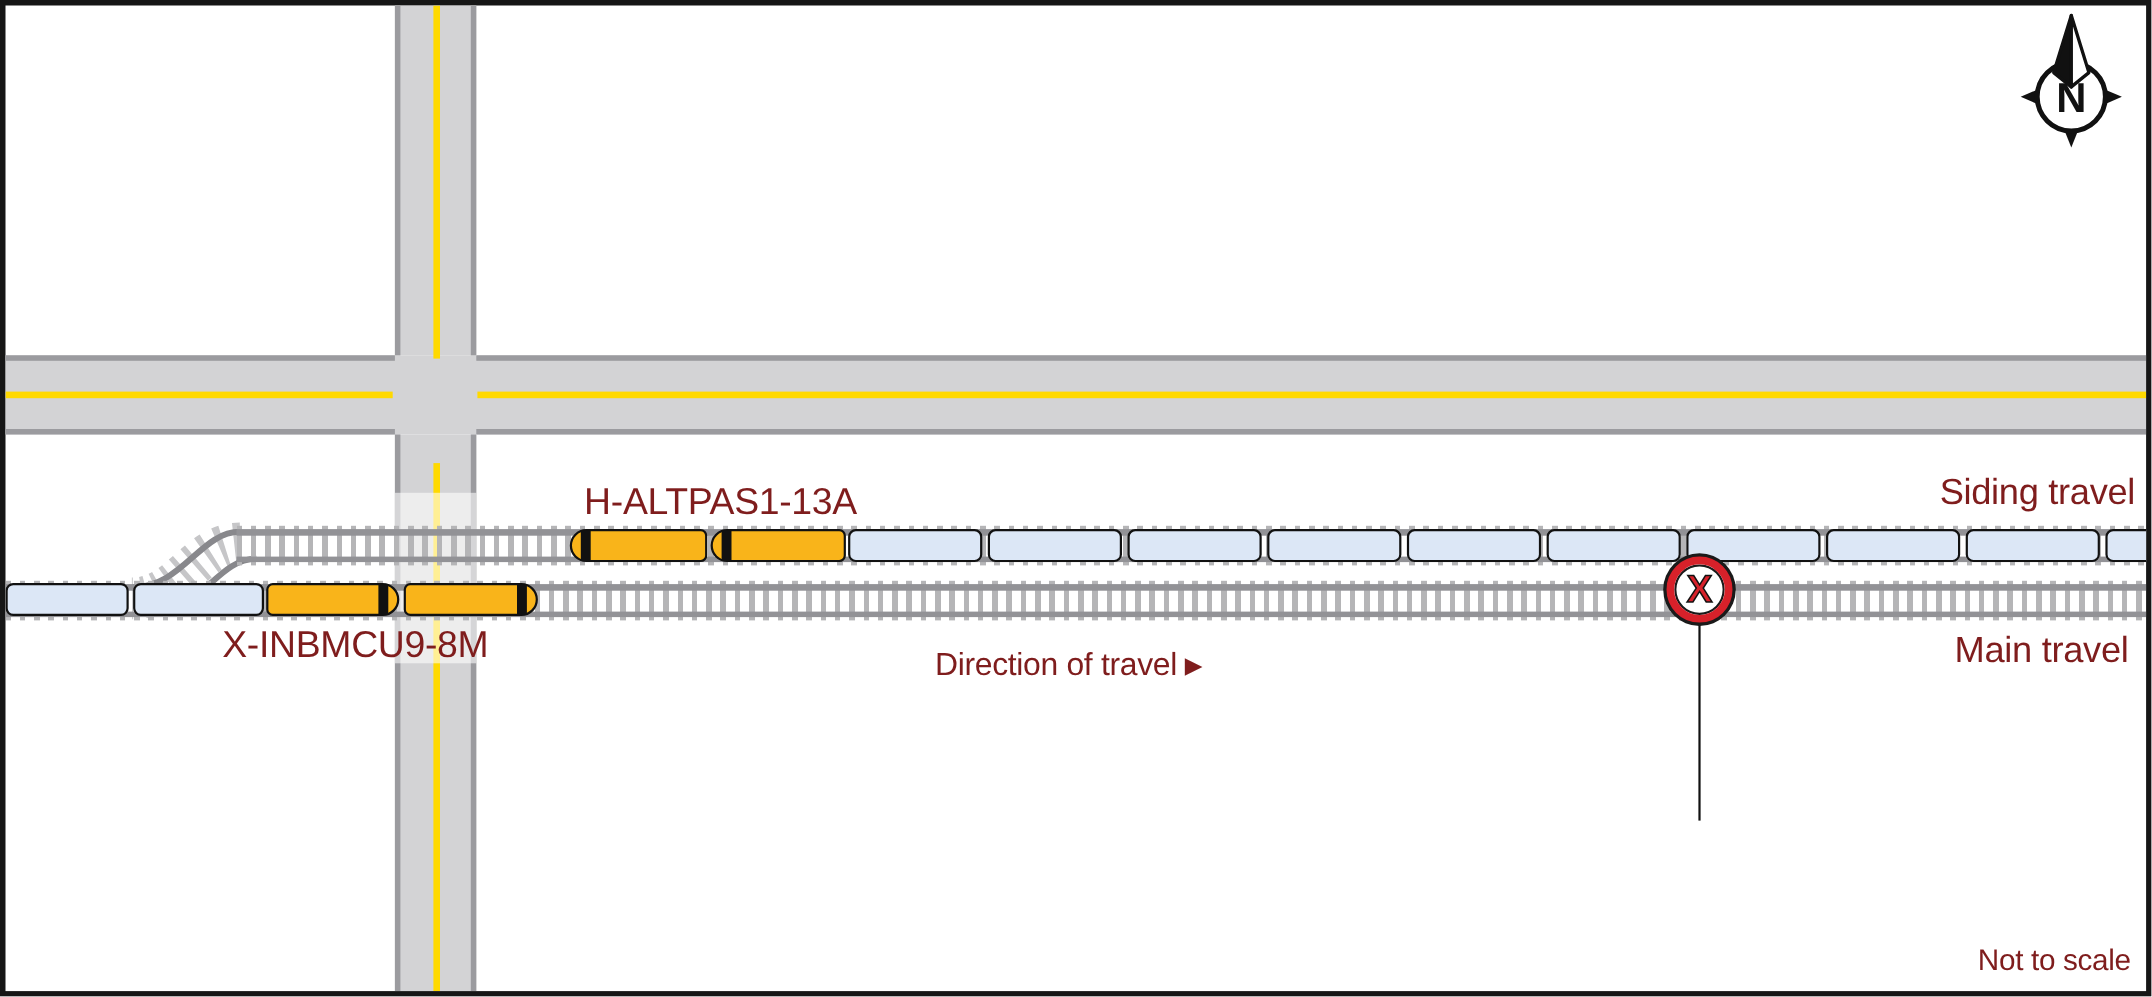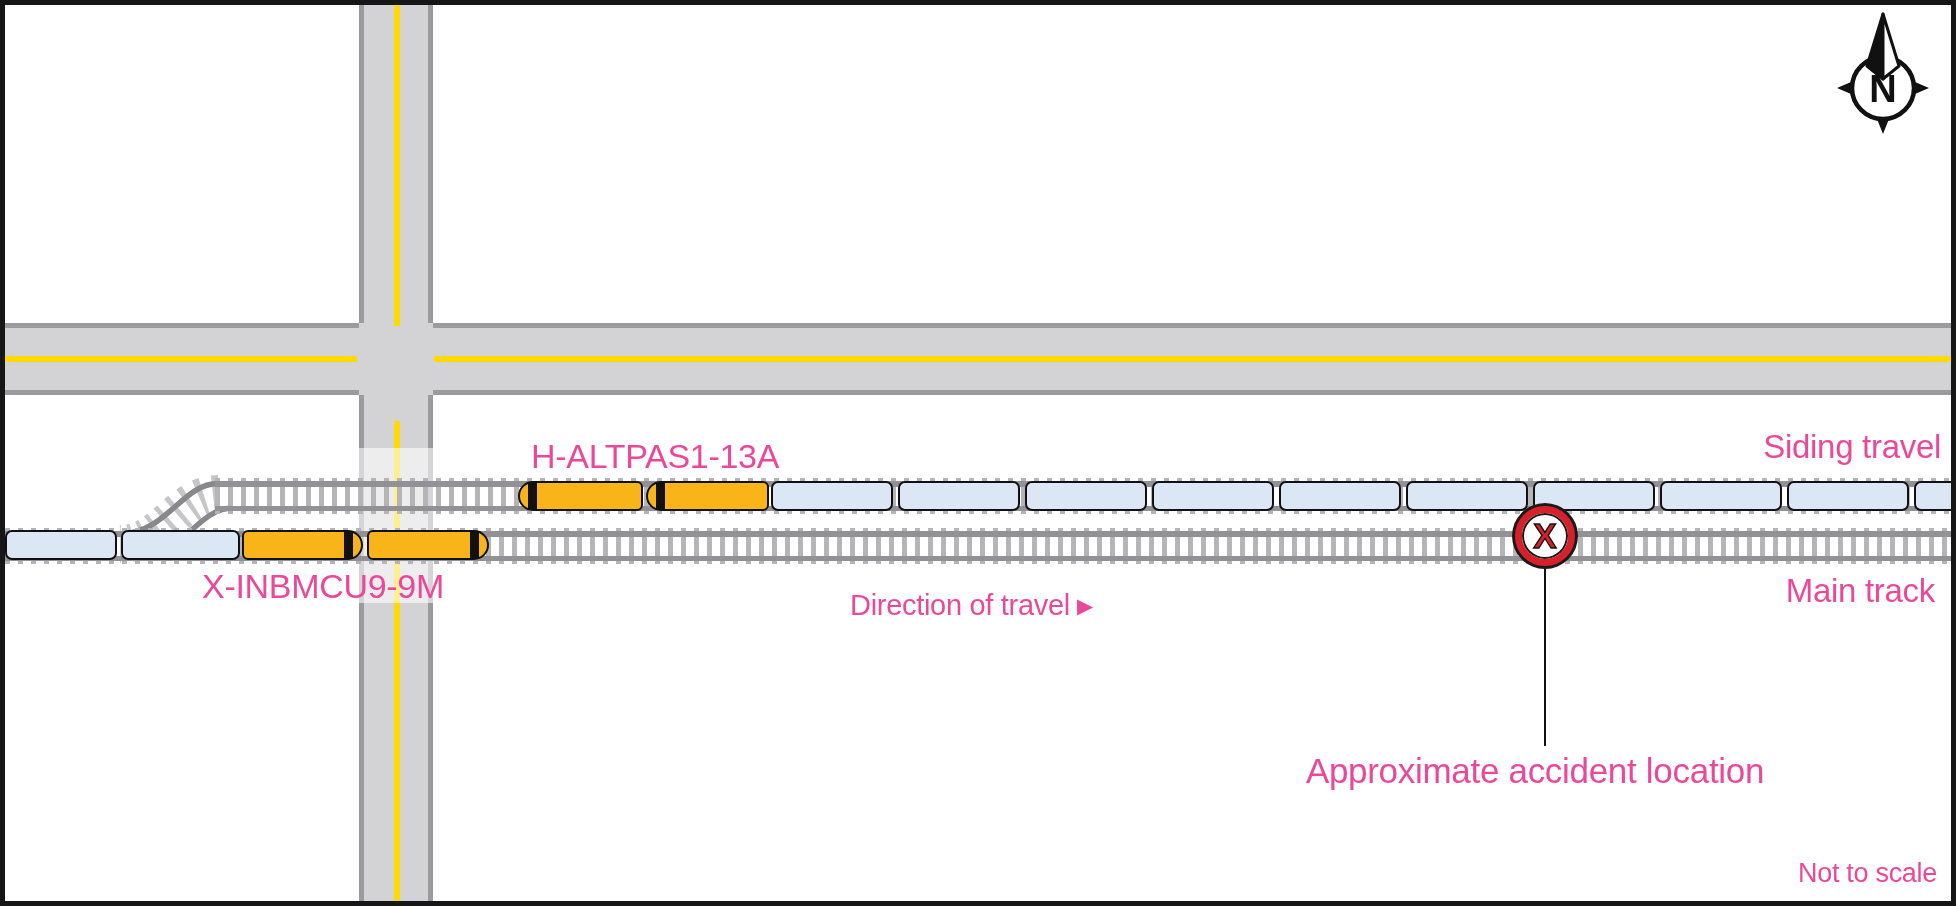--- a/index.html
+++ b/index.html
@@ -21,21 +21,21 @@
   .car{position:absolute; height:30px; box-sizing:border-box;
        background:var(--car-blue); border:2.5px solid #111; border-radius:7px;}
   .loco{position:absolute; height:30px; box-sizing:border-box;
        background:var(--loco-orange); border:2.5px solid #111;}
   .loco.west{border-radius:15px 6px 6px 15px;}
   .loco.east{border-radius:6px 15px 15px 6px;}
   .loco .stripe{position:absolute; top:-1px; bottom:-1px; width:9px; background:#111;}
   .loco.west .stripe{left:8px;}
   .loco.east .stripe{right:8px;}
   
-  .lbl{position:absolute; white-space:nowrap; color:#ec4899; letter-spacing:-0.3px;}
+  .lbl{position:absolute; white-space:nowrap; color:#7f1d1d; letter-spacing:-0.3px;}
   .lbl-train{font-size:34px;}
   .lbl-track{font-size:33px;}
   .lbl-dir{font-size:29px; display:flex; align-items:center; gap:7px;margin-top:12px;}
   .lbl-dir .tri{font-size:21px; line-height:1;}
   .lbl-accident{font-size:35px;}
   .lbl-scale{font-size:27px;}
   
   .xmark{
     position:absolute; width:60px; height:60px; border-radius:50%;
     box-sizing:border-box; background:#fff; border:7px solid var(--accent-red);
@@ -114,31 +114,30 @@
         <div class="stripe"></div>
       </div>
     </div>
 
   <div class="leader" style="left:1539px;top:561px;height:180px;"></div>
   <div class="xmark" style="left:1510px;top:501px;">
     <span class="xg">X</span>
   </div>
 
   <div class="lbl lbl-train" style="left:650px;top:432px;transform:translateX(-50%);">H-ALTPAS1-13A</div>
-  <div class="lbl lbl-train" style="left:318px;top:562px;transform:translateX(-50%);">X-INBMCU9-9M</div>
+  <div class="lbl lbl-train" style="left:318px;top:562px;transform:translateX(-50%);">X-INBMCU9-8M</div>
 
   <div class="lbl lbl-dir" style="left:845px;top:572px;">
     <span>Direction of travel</span>
     <span class="tri">▶</span>
   </div>
 
   <div class="lbl lbl-track" style="right:10px;top:423px;">Siding travel</div>
-  <div class="lbl lbl-track" style="right:16px;top:567px;">Main track</div>
+  <div class="lbl lbl-track" style="right:16px;top:567px;">Main travel</div>
 
-  <div class="lbl lbl-accident" style="left:1530px;top:746px;transform:translateX(-50%);">Approximate accident location</div>
 
   <div class="lbl lbl-scale" style="right:14px;top:853px;">Not to scale</div>
 
   <svg class="abs" style="left:1828px;top:7px;" width="100" height="124" viewBox="0 0 100 124">
     <polygon points="4,76 18,70 18,82" fill="#111"></polygon>
     <polygon points="96,76 82,70 82,82" fill="#111"></polygon>
     <polygon points="50,122 44,107 56,107" fill="#111"></polygon>
     <circle cx="50" cy="76" r="31" fill="#fff" stroke="#111" stroke-width="4.5"></circle>
     <polygon points="50,2 34,54 50,67" fill="#111" stroke="#111" stroke-width="3" stroke-linejoin="round"></polygon>
     <polygon points="50,2 66,54 50,67" fill="#fff" stroke="#111" stroke-width="3" stroke-linejoin="round"></polygon>

